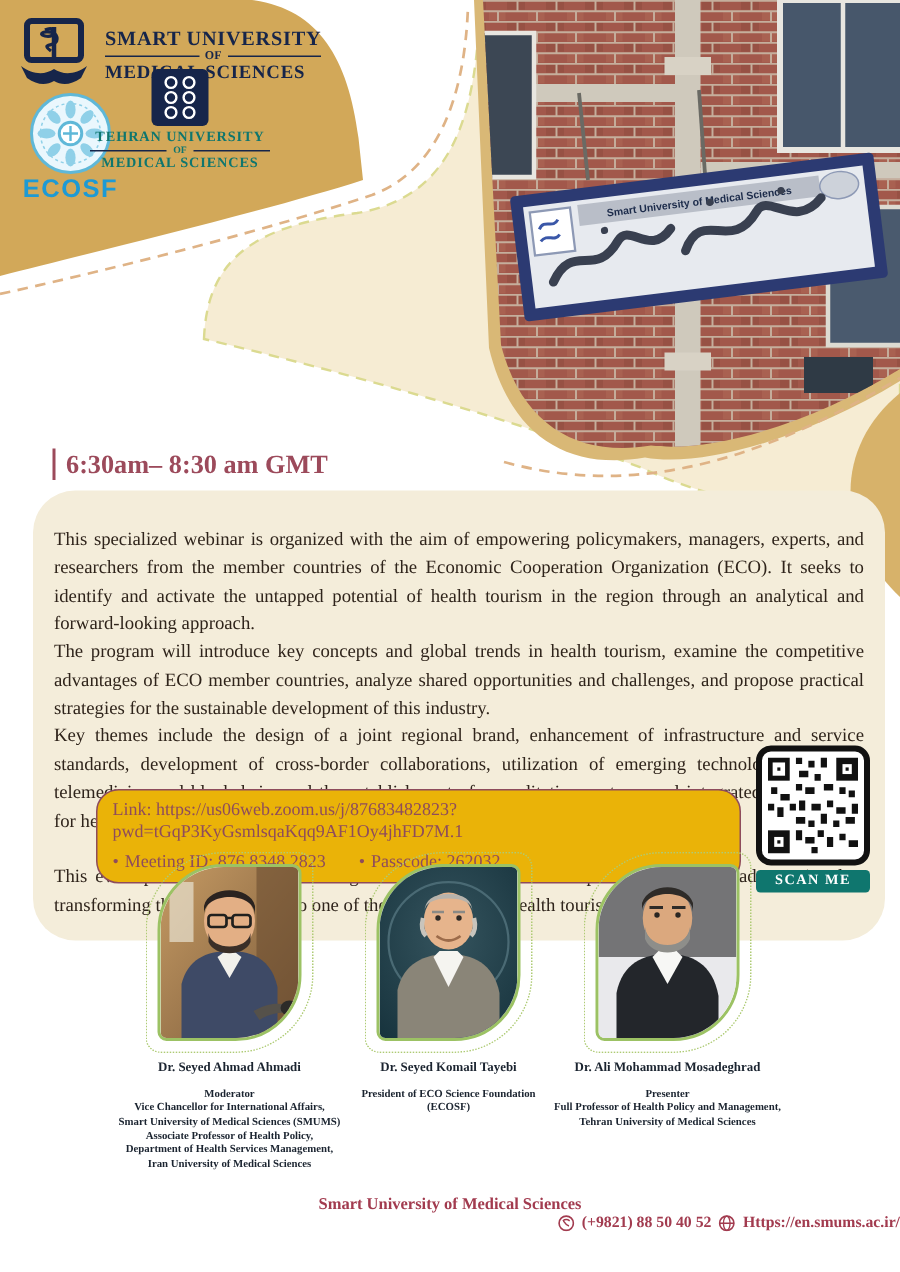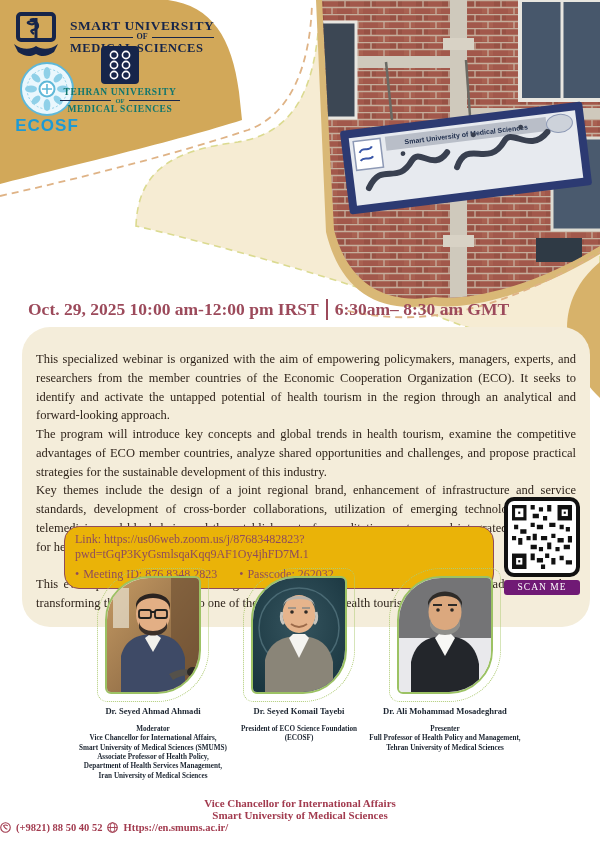--- a/index.html
+++ b/index.html
@@ -47,41 +47,41 @@
            border:1.6px solid #8e4c5c;border-radius:15px;padding:5px 10px 6px 10px;
            color:#8e4c5c;font-size:12px;background:#eab308;}
   .linkbox .row2{margin-top:5px;}
   .linkbox .bullet{margin-right:4px;}
   .linkbox .pass{margin-left:22px;}
 
   
   .qr-wrap{position:absolute;left:504px;top:497px;width:76px;text-align:center;}
   .qr-frame{box-sizing:border-box;width:76px;height:80px;border:4px solid #111;border-radius:10px;
             background:#fff;padding:4px;}
-  .scanme{margin-top:3px;background:#701a75;color:#fff;border-radius:3px;font-size:9.5px;
-          font-weight:normal;letter-spacing:1px;padding:2px 0 3px 0;}
+  .scanme{margin-top:3px;background:#0f766e;color:#fff;border-radius:3px;font-size:9.5px;
+          font-weight:bold;letter-spacing:1px;padding:2px 0 3px 0;}
 
   
   .speakers{position:absolute;left:80px;top:576px;width:440px;display:flex;}
   .speaker{width:146px;position:relative;}
   .frame{position:relative;width:96px;height:118px;margin:0 auto;}
   .frame .dotted{position:absolute;inset:-8px;border:1.6px dotted #aecb74;
                  border-radius:52px 10px 52px 10px;}
   .frame .photo{position:absolute;inset:0;border:2px solid #9cc264;border-radius:44px 6px 44px 6px;
                 overflow:hidden;background:#fff;box-sizing:border-box;}
   .s-info{width:212px;margin:12px 0 0 -33px;text-align:center;color:#1b2430;}
   .s-name{font-size:8.6px;font-weight:bold;}
   .s-roles{margin-top:9px;font-size:7.2px;font-weight:bold;line-height:1.3;}
 
   
   .footer{position:absolute;left:0;top:797px;width:600px;text-align:center;color:#a23b4f;
           font-weight:bold;}
   .footer .f1{font-size:11px;}
   .footer .f2{font-size:11px;}
-  .footer .f3{font-size:10.5px;margin-top:1px;display:flex;justify-content:flex-start;
+  .footer .f3{font-size:10.5px;margin-top:1px;display:flex;justify-content:flex-end;
               align-items:center;gap:5px;}
   .footer .ic{display:inline-flex;}
 </style>
 </head>
 <body>
 
 <div class="page">
 
   <svg class="header-art" viewBox="0 0 600 430">
     <defs>
@@ -201,21 +201,20 @@
     <div class="t2">
         <span class="dash"></span>
         <span>OF</span>
         <span class="dash"></span>
       </div>
     <div class="t3">MEDICAL SCIENCES</div>
   </div>
 
 
   <div class="date-row">
-    <span>Oct. 29, 2025 10:00 am-12:00 pm IRST</span>
     <span class="date-sep"></span>
     <span>6:30am– 8:30 am GMT</span>
   </div>
 
   <div class="desc">
     <p>This specialized webinar is organized with the aim of empowering policymakers, managers, experts, and researchers from the member countries of the Economic Cooperation Organization (ECO). It seeks to identify and activate the untapped potential of health tourism in the region through an analytical and forward-looking approach.</p>
     <p>The program will introduce key concepts and global trends in health tourism, examine the competitive advantages of ECO member countries, analyze shared opportunities and challenges, and propose practical strategies for the sustainable development of this industry.</p>
     <p>Key themes include the design of a joint regional brand, enhancement of infrastructure and service standards, development of cross-border collaborations, utilization of emerging technologies such as telemedicine and blockchain, and the establishment of accreditation systems and integrated management for health tourism across the region.</p>
     <p class="gap">This event provides a platform for regional synergy and the development of a joint roadmap aimed at transforming the ECO region into one of the global hubs for health tourism.</p>
   </div>
@@ -353,21 +352,20 @@
         <div class="s-roles">
           <div>Presenter</div>
           <div>Full Professor of Health Policy and Management,</div>
           <div>Tehran University of Medical Sciences</div>
         </div>
       </div>
     </div>
   </div>
 
   <div class="footer">
-    <div class="f1">Vice Chancellor for International Affairs</div>
     <div class="f2">Smart University of Medical Sciences</div>
     <div class="f3">
       <span class="ic">
         <svg width="11" height="11" viewBox="0 0 12 12">
             <circle cx="6" cy="6" r="5.2" fill="none" stroke="#a23b4f" stroke-width="1.2"></circle>
             <path d="M3.5,4.2 q2.5,-1.8 5,0 M4,4.5 q2,3 4,3.5" stroke="#a23b4f" stroke-width="1.1" fill="none"></path>
           </svg>
       </span>
       <span>(+9821) 88 50 40 52</span>
       <span class="ic">

